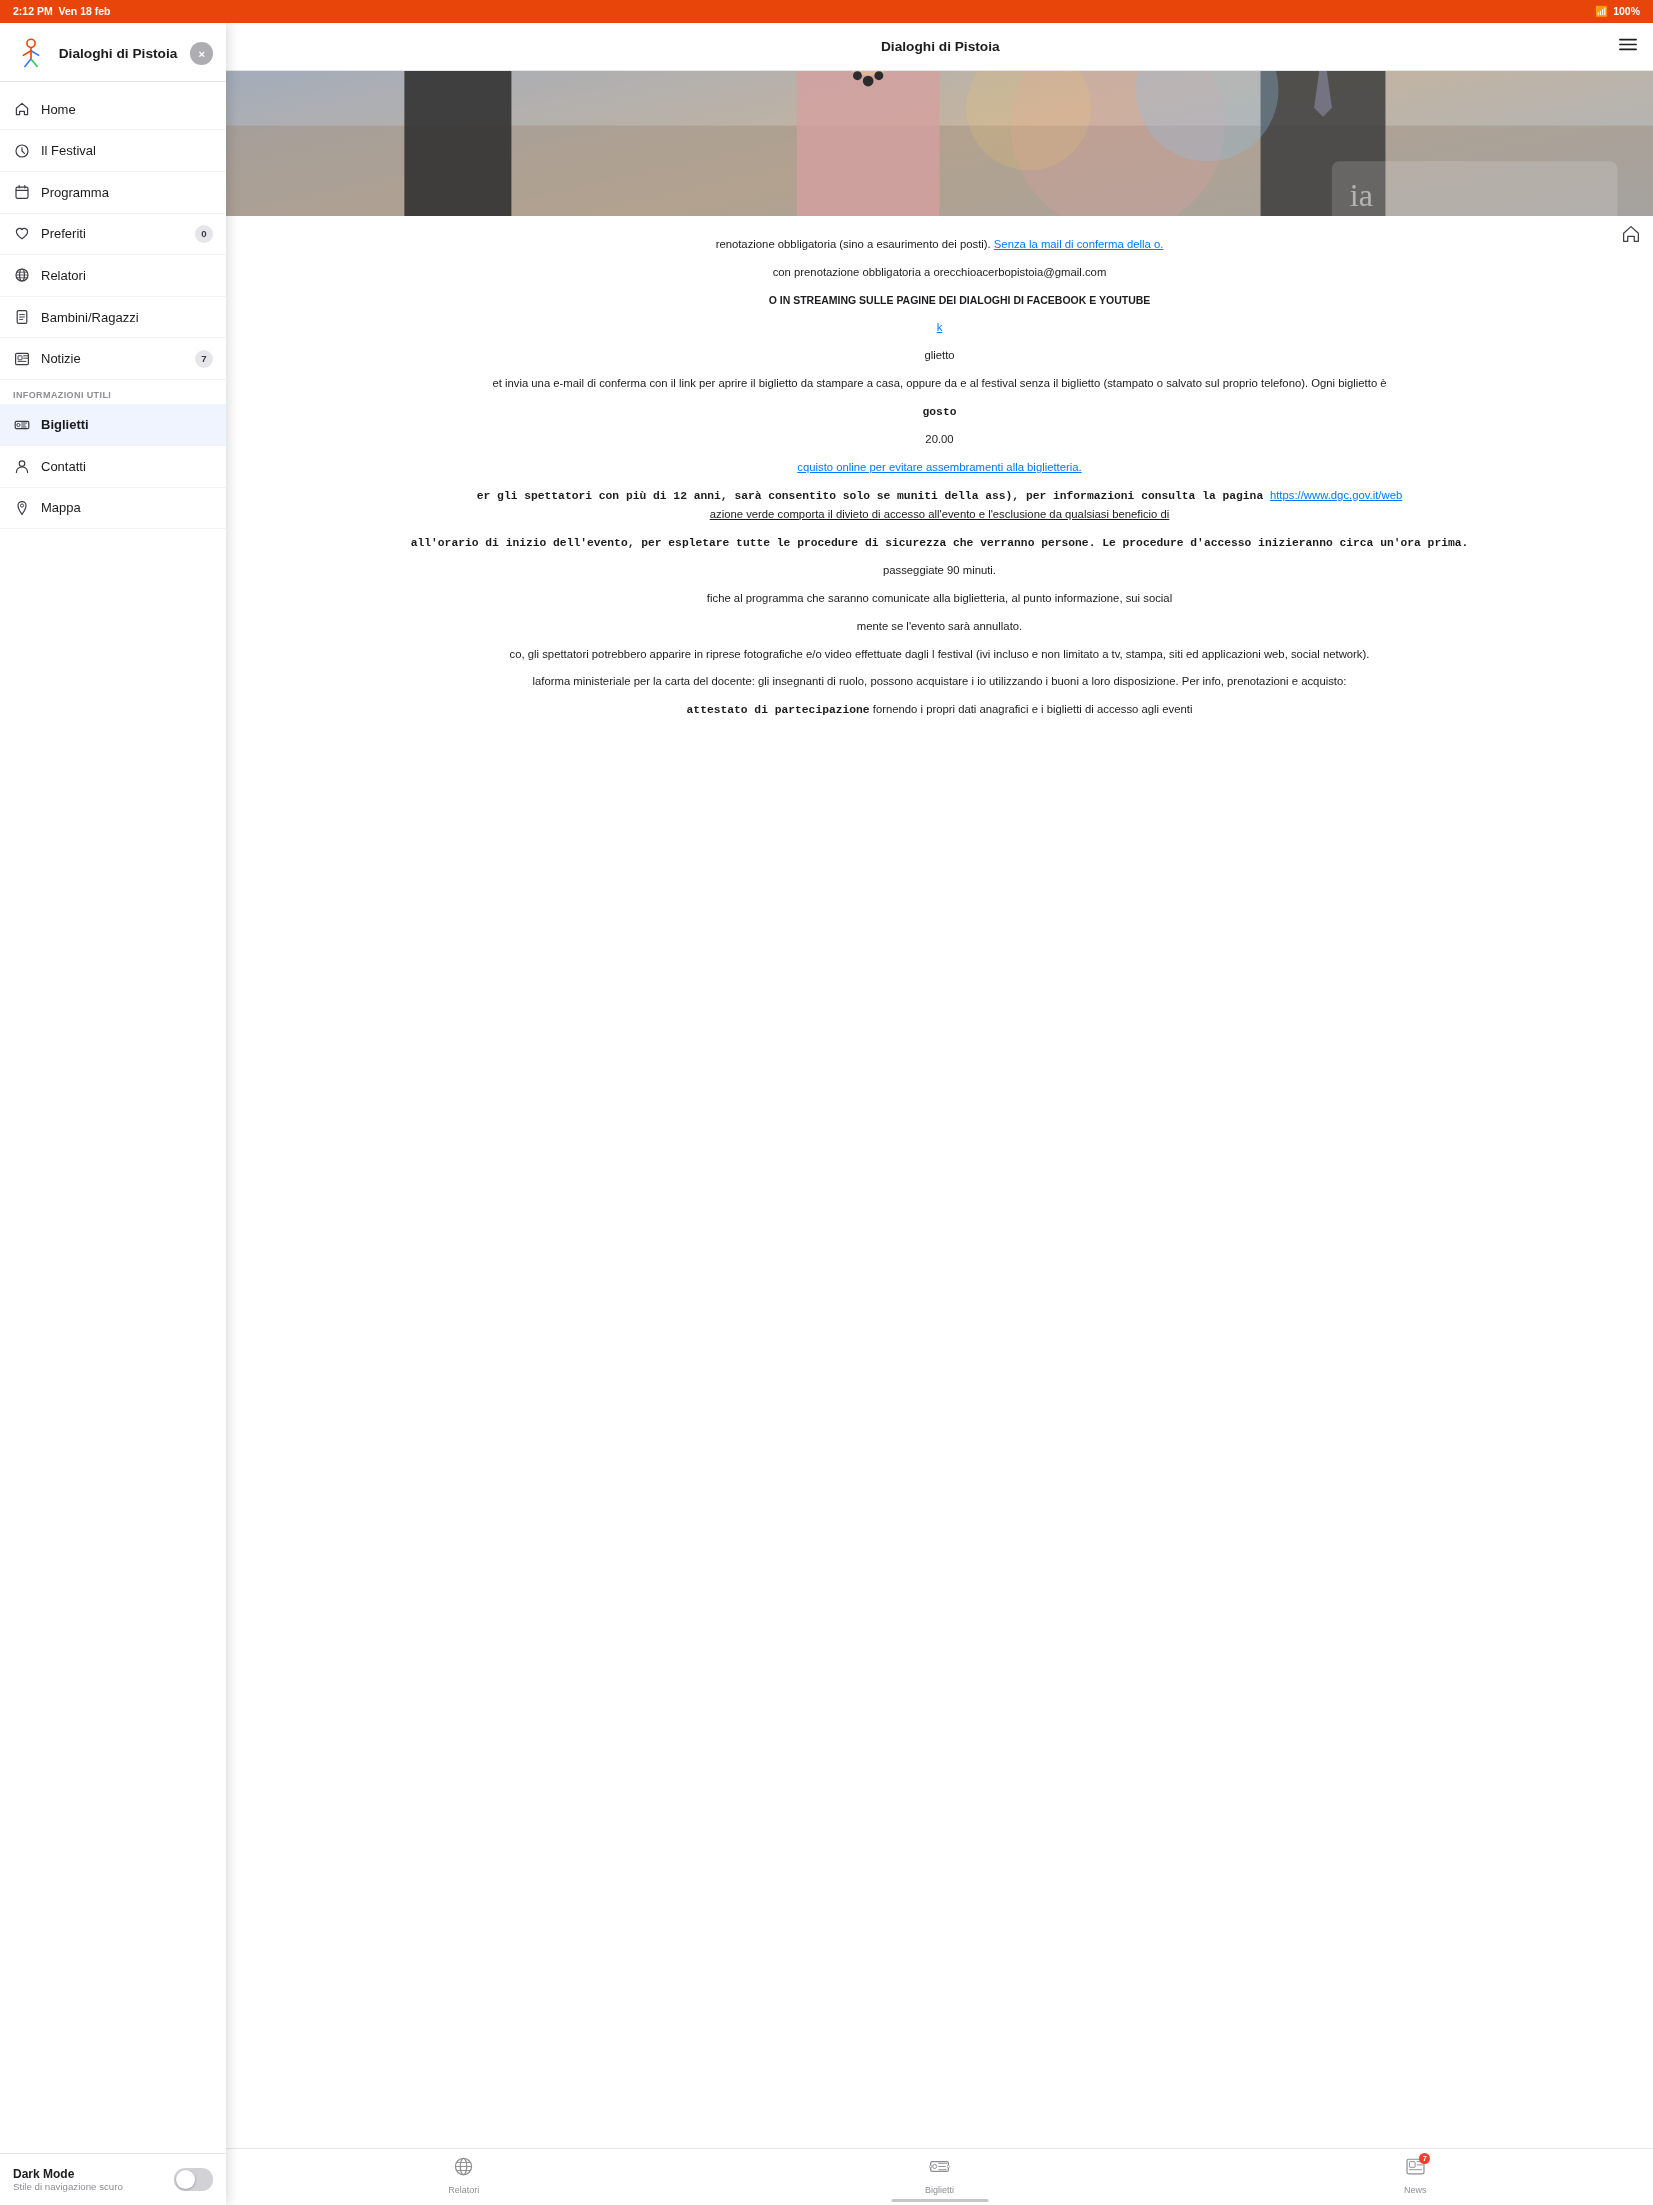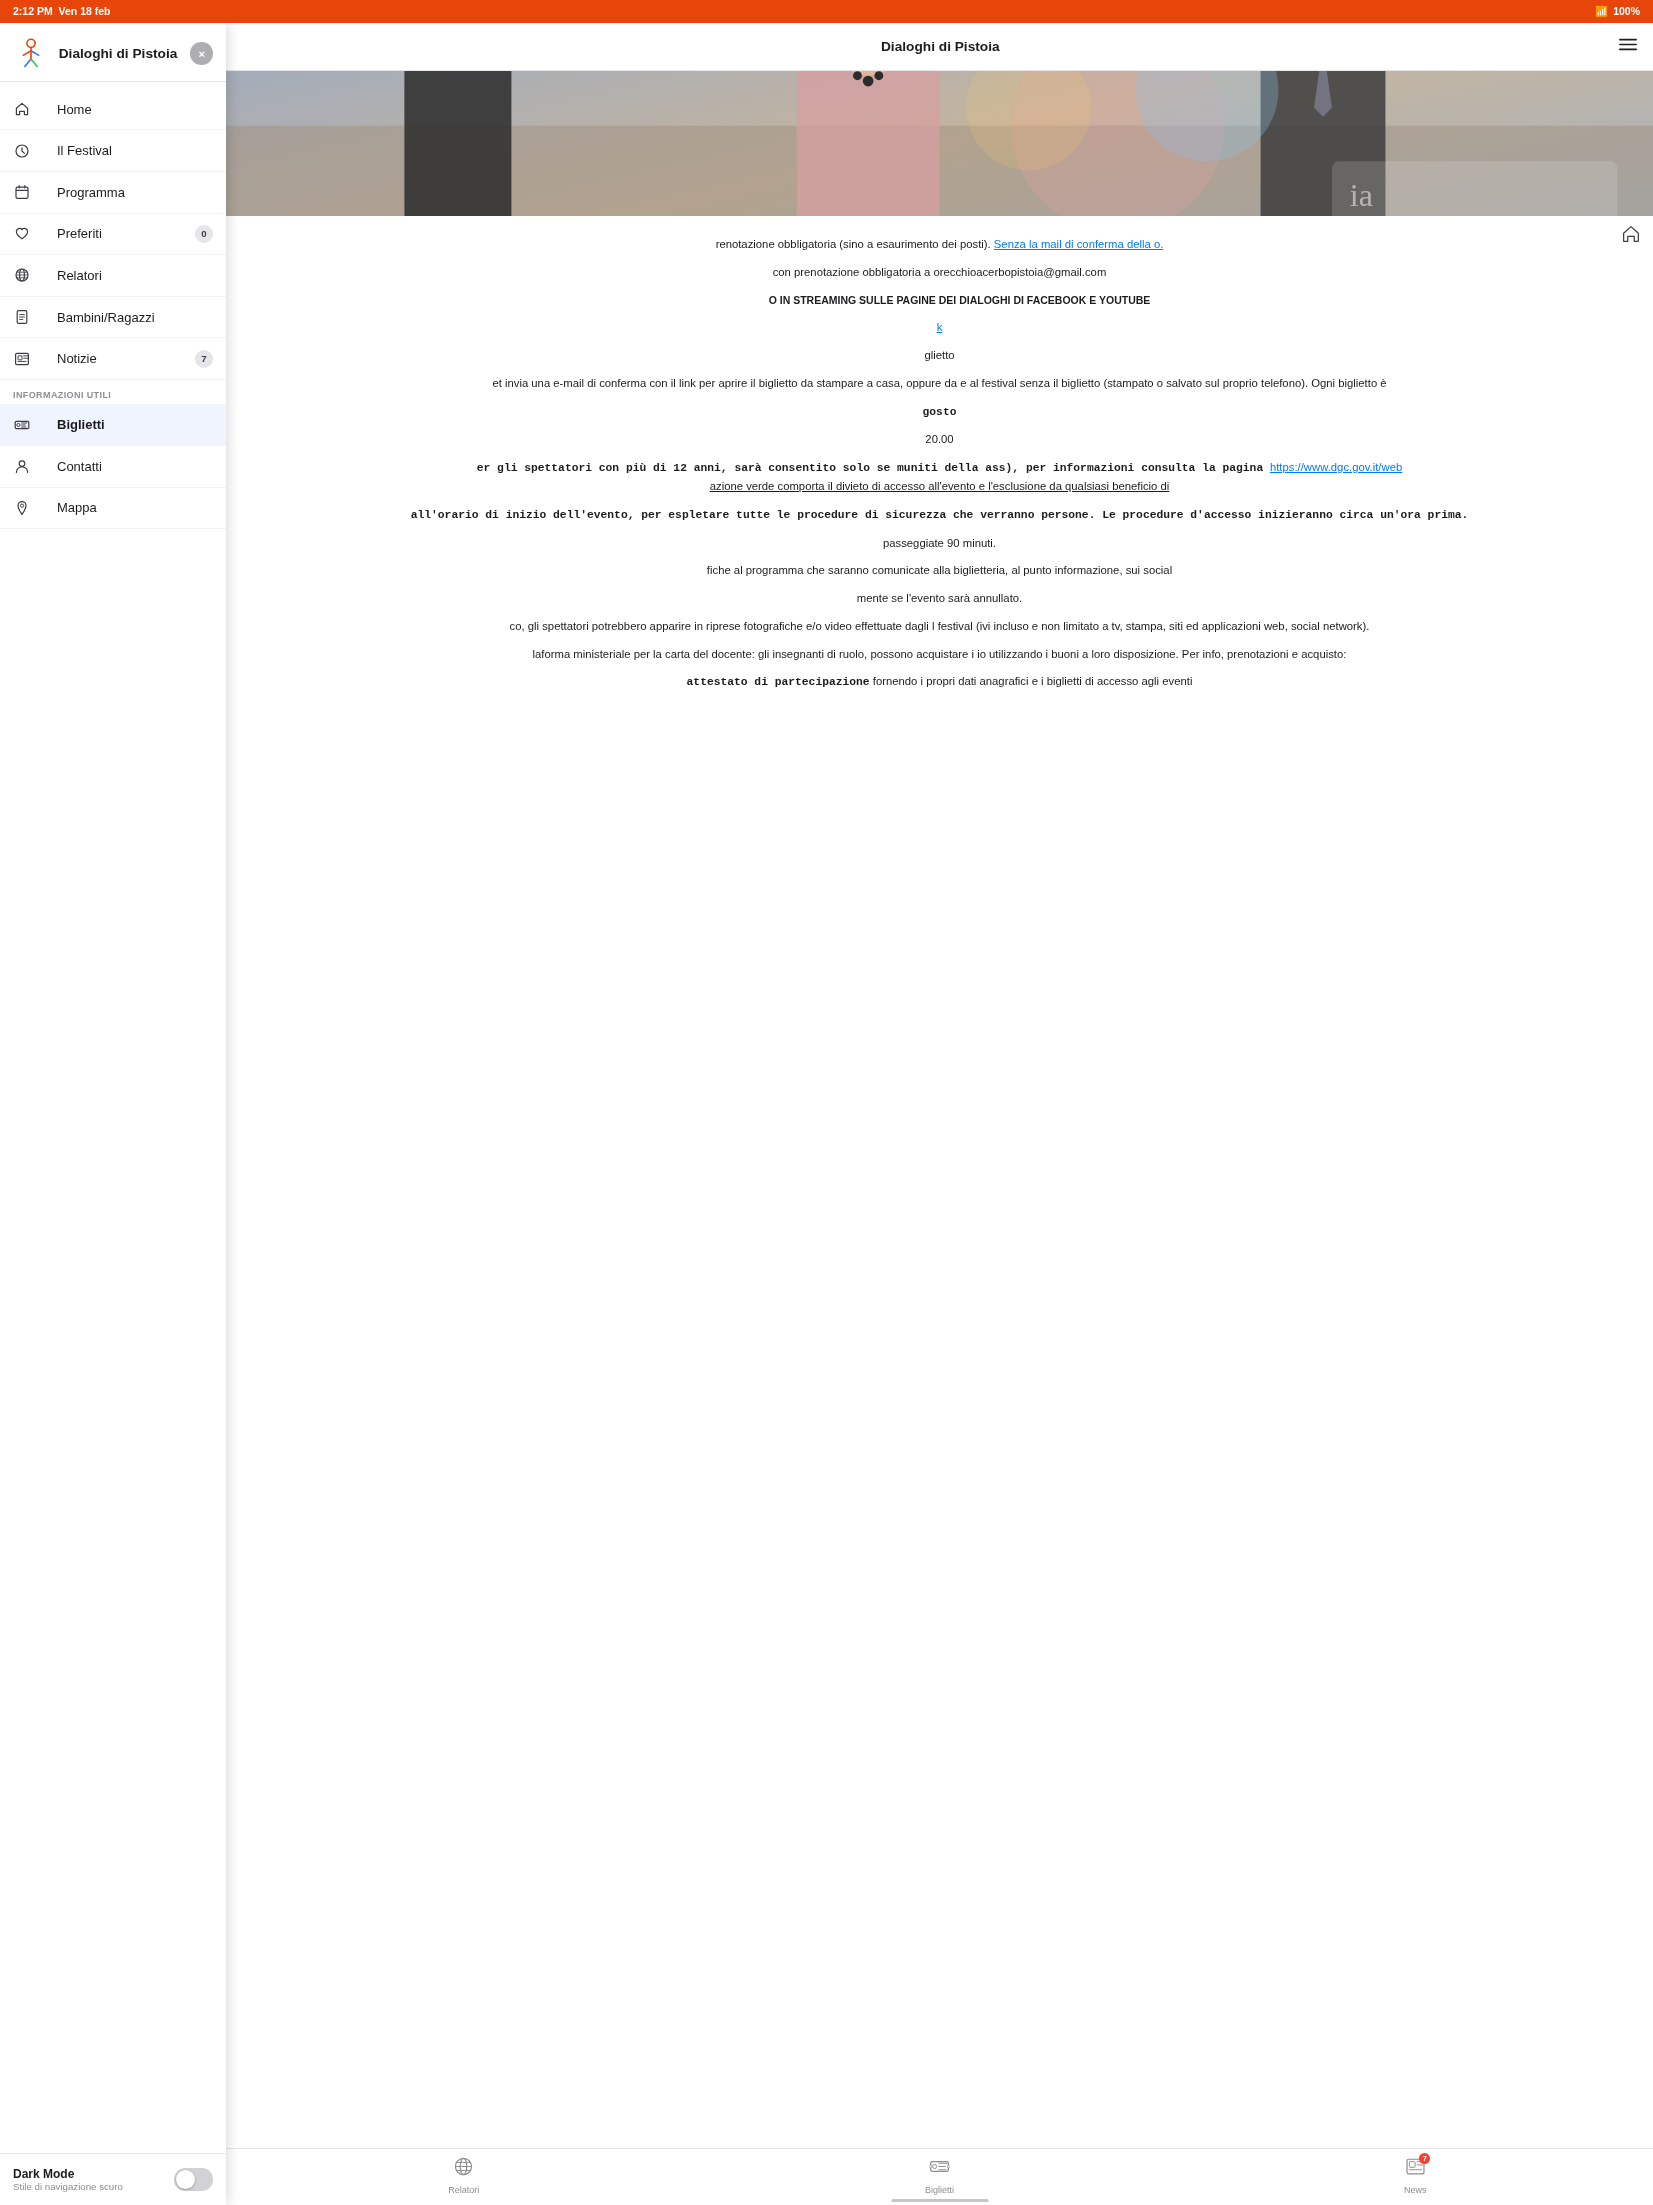--- a/index.html
+++ b/index.html
@@ -91,21 +91,21 @@
     .sidebar-nav {
       flex: 1;
       overflow-y: auto;
       padding: 6.5px 0;
     }
 
     .nav-item {
       display: flex;
       align-items: center;
       padding: 11.3px 13px;
-      gap: 26px;
+      gap: 10px;
       cursor: pointer;
       background: white;
       border: none;
       width: 100%;
       text-align: left;
       border-bottom: 0.8px solid #f2f2f7;
     }
 
     .nav-item.active {
       background: #f0f4ff;
@@ -576,20 +576,23 @@
         </p>
         <p>glietto</p>
         <p>
           et invia una e-mail di conferma con il link per aprire il biglietto da stampare a casa, oppure da e al festival senza il biglietto (stampato o salvato sul proprio telefono). Ogni biglietto è
         </p>
         <p>
           <span class="article-bold">gosto</span>
         </p>
         <p>20.00</p>
         <p>
+          <a class="article-link">cquisto online per evitare assembramenti alla biglietteria.</a>
+        </p>
+        <p>
           <span class="article-bold">er gli spettatori con più di 12 anni, sarà consentito solo se muniti della ass), per informazioni consulta la pagina </span><a class="article-link">https://www.dgc.gov.it/web</a><br>
           <span style="text-decoration: underline; color: #1c1c1e;">azione verde comporta il divieto di accesso all'evento e l'esclusione da qualsiasi beneficio di</span>
         </p>
         <p>
           <span class="article-bold">all'orario di inizio dell'evento, per espletare tutte le procedure di sicurezza che verranno persone. Le procedure d'accesso inizieranno circa un'ora prima.</span>
         </p>
         <p>passeggiate 90 minuti.</p>
         <p>fiche al programma che saranno comunicate alla biglietteria, al punto informazione, sui social</p>
         <p>mente se l'evento sarà annullato.</p>
         <p>co, gli spettatori potrebbero apparire in riprese fotografiche e/o video effettuate dagli l festival (ivi incluso e non limitato a tv, stampa, siti ed applicazioni web, social network).</p>

